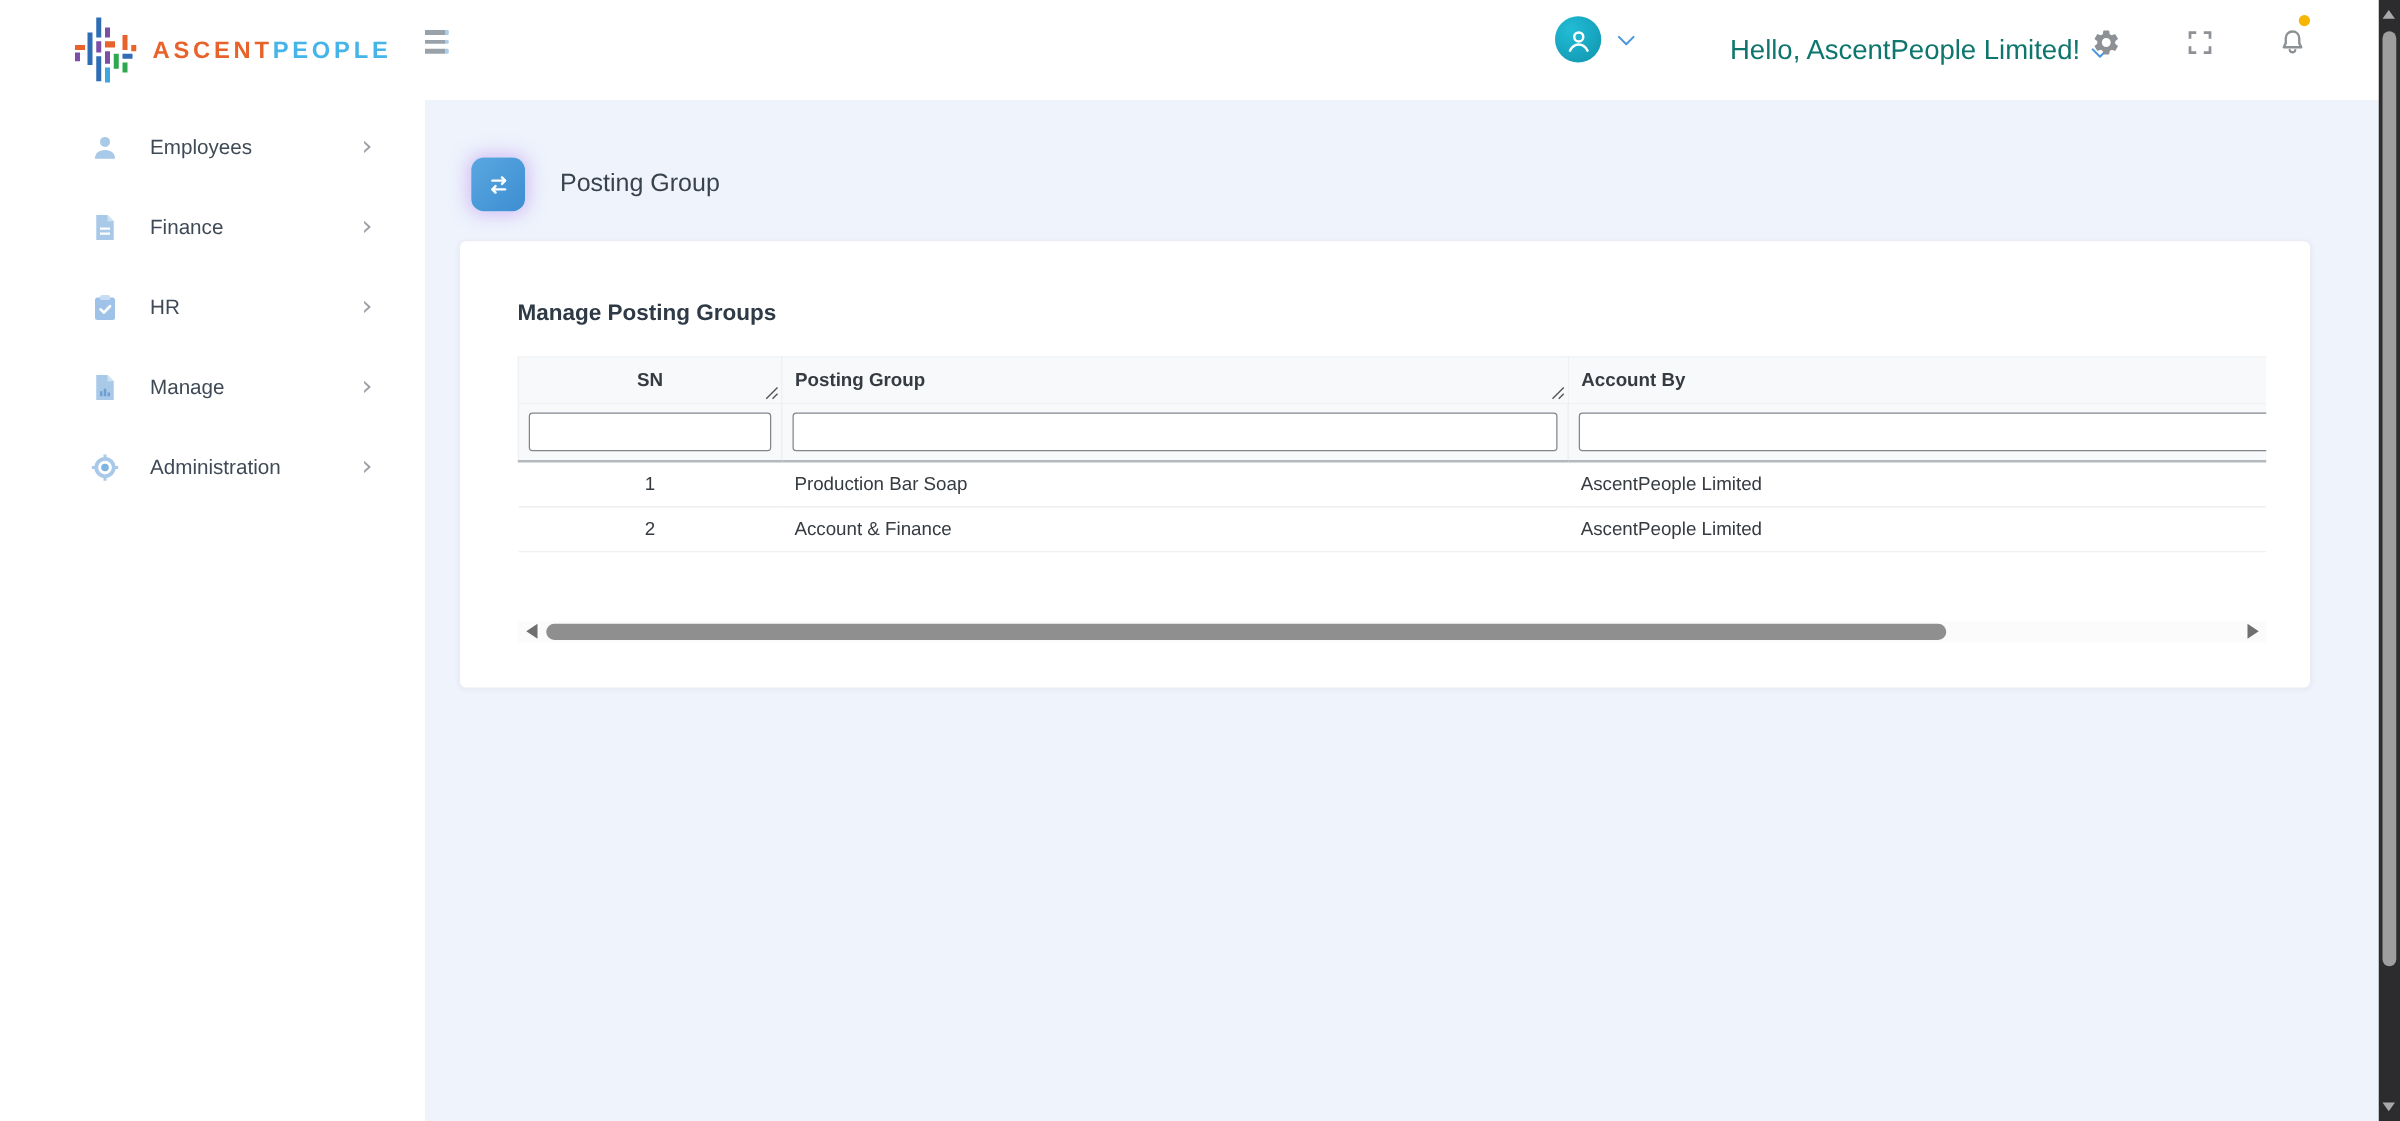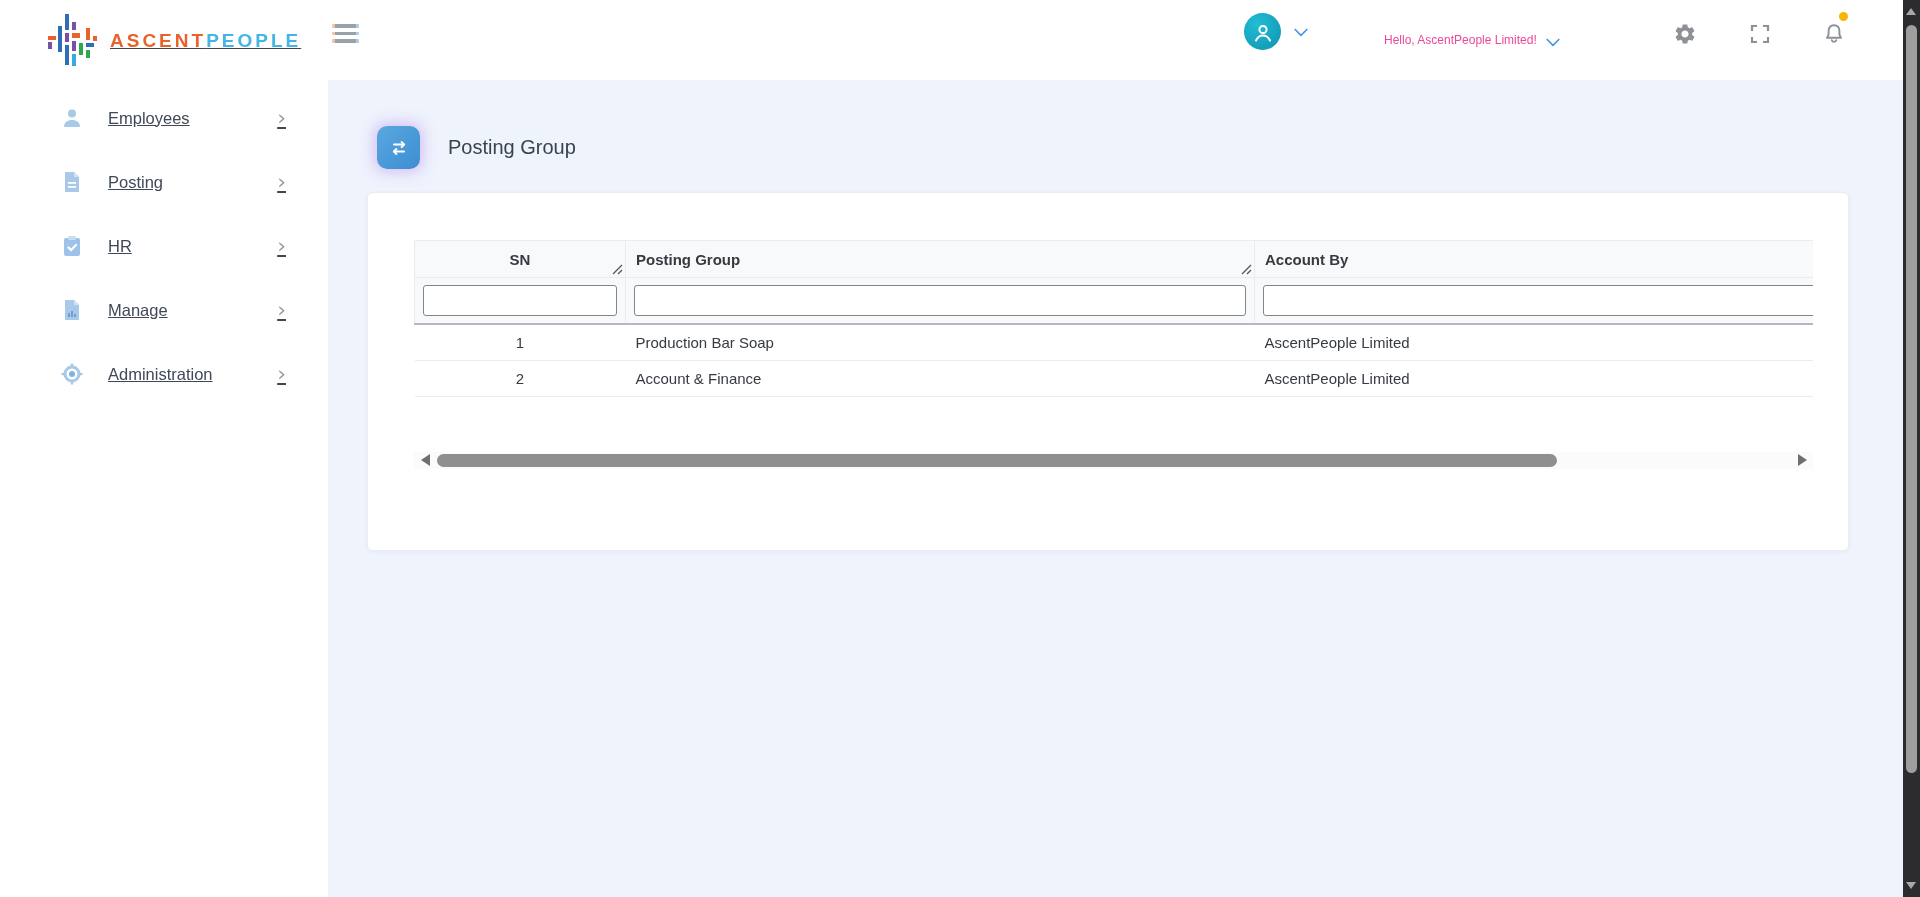--- a/index.html
+++ b/index.html
@@ -3,21 +3,21 @@
 <meta charset="utf-8">
 <style>
   * { margin:0; padding:0; box-sizing:border-box; }
   html,body { width:1920px; height:897px; overflow:hidden; }
   body {
     font-family:"Liberation Sans", sans-serif;
     background:#ffffff; position:relative; color:#3d4852;
   }
 
   
-  .sidebar { position:absolute; left:0; top:0; width:328px; height:897px; background:#fff; z-index:3;text-decoration:underline; }
+  .sidebar { position:absolute; left:12px; top:0; width:328px; height:897px; background:#fff; z-index:3; }
   .logo { display:flex; align-items:center; padding:10px 0 0 46px; height:72px; }
   .logo-mark { width:52px; height:62px; }
   .wordmark { font-size:19px; font-weight:bold; letter-spacing:3px; margin-left:12px; white-space:nowrap; }
   .wm-a { color:#e8632c; }
   .wm-b { color:#45b4e8; }
   .nav { margin-top:14px; }
   .nav-item { display:flex; align-items:center; height:64px; padding-left:60px; cursor:pointer; }
   .nav-icon { width:24px; height:24px; flex:0 0 24px; }
   .nav-label { margin-left:24px; font-size:16.5px; color:#3f4a56; }
   .nav-chevron { margin-left:auto; margin-right:42px; color:#9aa0a6; font-size:22px; line-height:1;
@@ -26,21 +26,21 @@
   
   .topbar { position:absolute; left:328px; top:0; width:1575px; height:80px; background:#fff; z-index:2; }
   .hamburger { position:absolute; left:4px; top:24px; width:27px; cursor:pointer; }
   .hamburger .bar { height:3.5px; margin-bottom:4px; border-radius:1px;
       background:linear-gradient(to right,#f3c3a1 0 3px,#9aa2a9 3px calc(100% - 3px),#aacdea calc(100% - 3px) 100%); }
   .avatar { position:absolute; left:916px; top:13px; width:37px; height:37px; border-radius:50%;
       background:radial-gradient(circle at 35% 30%, #22bcd6, #0f93ad); display:flex; align-items:center; justify-content:center; cursor:pointer; }
   .chev-blue { width:20px; height:20px; cursor:pointer; }
   .avatar-chev { position:absolute; left:963px; top:22px; }
   .greeting-wrap { position:absolute; left:1056px; top:0; height:80px; display:flex; align-items:center; cursor:pointer; }
-  .greeting { font-size:12px; color:#ec4899; }
+  .greeting { font-size:22px; color:#0f766e; }
   .greeting-wrap .chev-blue { margin-left:6px; margin-top:3px; }
   .tb-icon { position:absolute; top:22px; width:24px; height:24px; cursor:pointer; }
   .gear { left:1345px; }
   .fullscreen { left:1420px; }
   .bell { left:1494px; }
   .notif-dot { position:absolute; left:1511px; top:12px; width:9px; height:9px; border-radius:50%; background:#f6b500; }
 
   
   .content { position:absolute; left:328px; top:80px; width:1880px; height:817px; background:#eef3fc; overflow:hidden; }
   .page-head { display:flex; align-items:center; margin:46px 43px 0 49px; }
@@ -121,21 +121,21 @@
       <span class="nav-label">Employees</span>
       <span class="nav-chevron">›</span>
     </div>
     <div class="nav-item">
       <svg class="nav-icon" viewBox="0 0 24 24">
         <path d="M5 2h9l5 5v15H5z" fill="#a9c9e8"></path>
         <path d="M14 2v5h5z" fill="#cfe2f3"></path>
         <rect x="8" y="12" width="8" height="1.8" fill="#fff"></rect>
         <rect x="8" y="16" width="8" height="1.8" fill="#fff"></rect>
       </svg>
-      <span class="nav-label">Posting</span>
+      <span class="nav-label">Finance</span>
       <span class="nav-chevron">›</span>
     </div>
     <div class="nav-item">
       <svg class="nav-icon" viewBox="0 0 24 24">
         <rect x="4" y="4" width="16" height="18" rx="2" fill="#9fc3e8"></rect>
         <rect x="8" y="2" width="8" height="4" rx="1.5" fill="#c6ddf2"></rect>
         <path d="M8.5 13.5 l2.6 2.6 L16 11" stroke="#fff" stroke-width="2.2" fill="none" stroke-linecap="round" stroke-linejoin="round"></path>
       </svg>
       <span class="nav-label">HR</span>
       <span class="nav-chevron">›</span>
@@ -221,20 +221,21 @@
           <path d="M17.5 15.8 H6.5"></path>
             <path d="M9.2 13 L6.5 15.8 L9.2 18.6"></path>
         </g>
       </svg>
     </button>
     <h1 class="page-title">Posting Group</h1>
     <button class="sq-btn add-btn">+</button>
   </div>
 
   <section class="card">
+    <h2 class="card-heading">Manage Posting Groups</h2>
 
     <div class="table-wrap">
       <table>
         <colgroup>
             <col class="c-sn">
             <col class="c-pg">
             <col class="c-cb">
           </colgroup>
         <thead>
           <tr>

